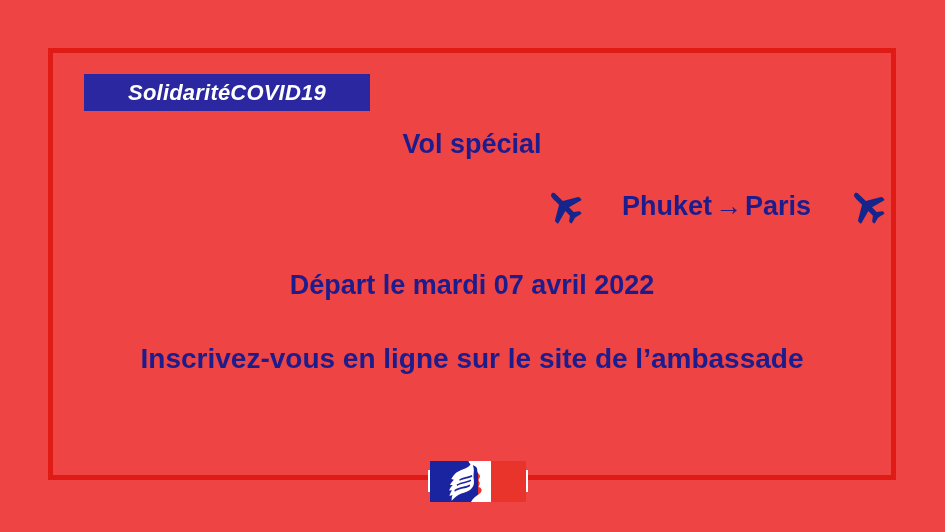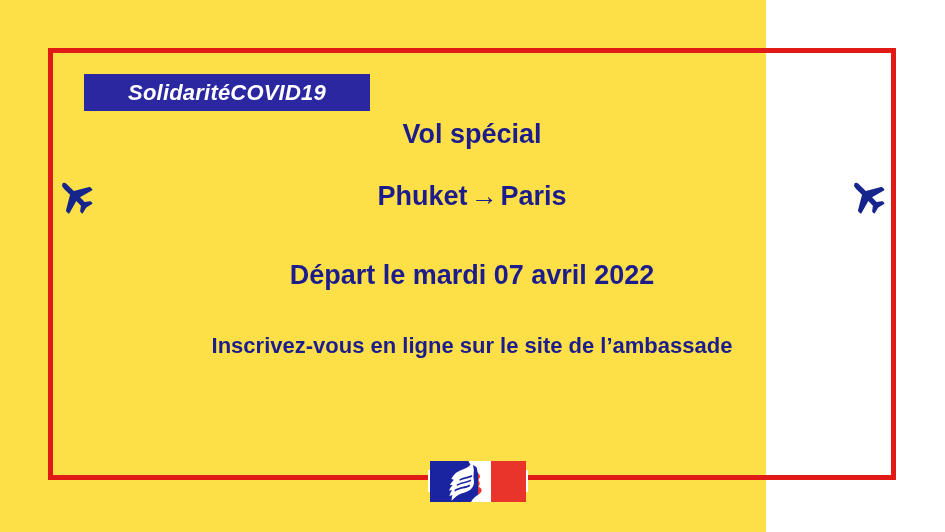--- a/index.html
+++ b/index.html
@@ -10,23 +10,23 @@
   }
   body {
     width: 945px;
     height: 532px;
     overflow: hidden;
     font-family: "Liberation Sans", sans-serif;
   }
 
   #poster {
     position: relative;
-    width: 766px;
+    width: 945px;
     height: 532px;
-    background: #fde047;
+    background: #ef4444;
   }
 
   
   #frame {
     position: absolute;
     left: 48px;
     top: 48px;
     width: 848px;
     height: 432px;
     box-sizing: border-box;
@@ -62,39 +62,39 @@
     font-weight: bold;
     font-style: italic;
     letter-spacing: 0.2px;
     white-space: nowrap;
   }
 
   
   #content {
     position: absolute;
     left: 53px;
-    top: 120px;
+    top: 130px;
     width: 838px;
     text-align: center;
     color: #1c1c8c;
   }
 
   .headline {
     font-size: 27px;
     font-weight: bold;
     color: #1c1c8c;
     margin: 0;
     line-height: 1.1;
   }
 
   #route-row {
     margin-top: 26px;
     display: flex;
     align-items: center;
-    justify-content: space-between;
+    justify-content: flex-end;
     gap: 34px;
   }
 
   .plane-icon {
     display: inline-block;
     width: 46px;
     height: 42px;
     flex: 0 0 auto;
   }
   .plane-icon svg { display: block; }
@@ -113,21 +113,21 @@
   #date-line {
     margin-top: 42px;
     font-size: 27px;
     font-weight: bold;
     color: #1c1c8c;
     white-space: nowrap;
   }
 
   #signup-line {
     margin-top: 42px;
-    font-size: 22px;
+    font-size: 28px;
     font-weight: bold;
     color: #1c1c8c;
     white-space: nowrap;
   }
 
   
   #logo {
     position: absolute;
     left: 430px;
     top: 461px;

